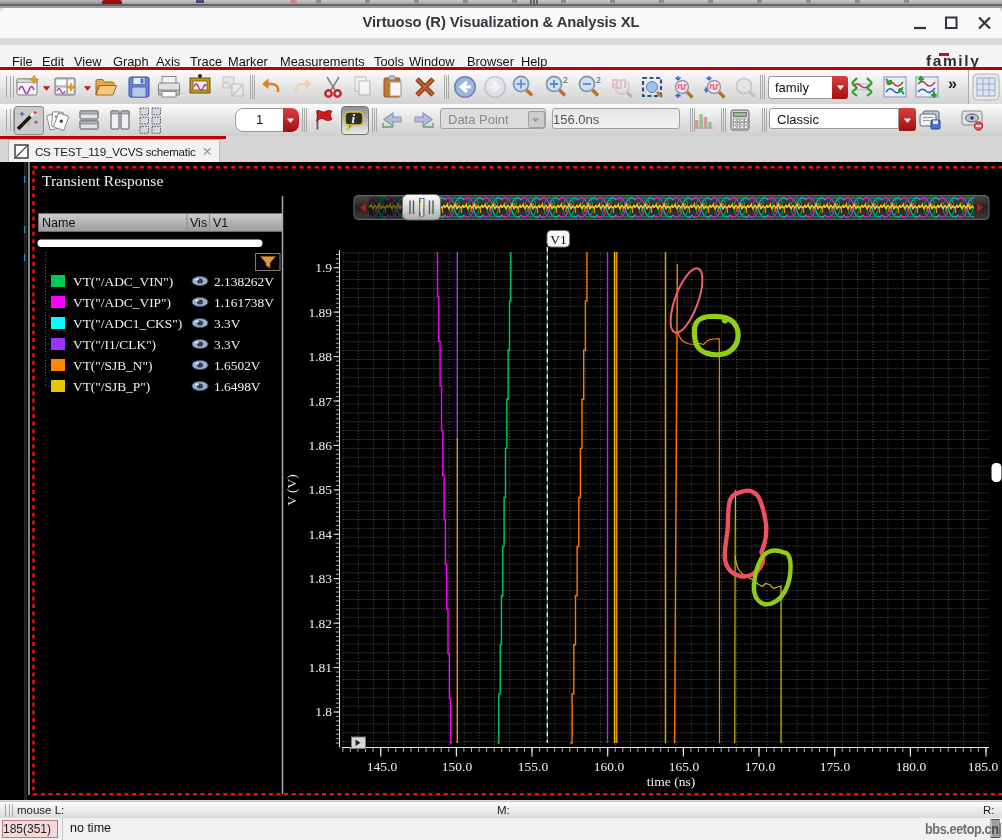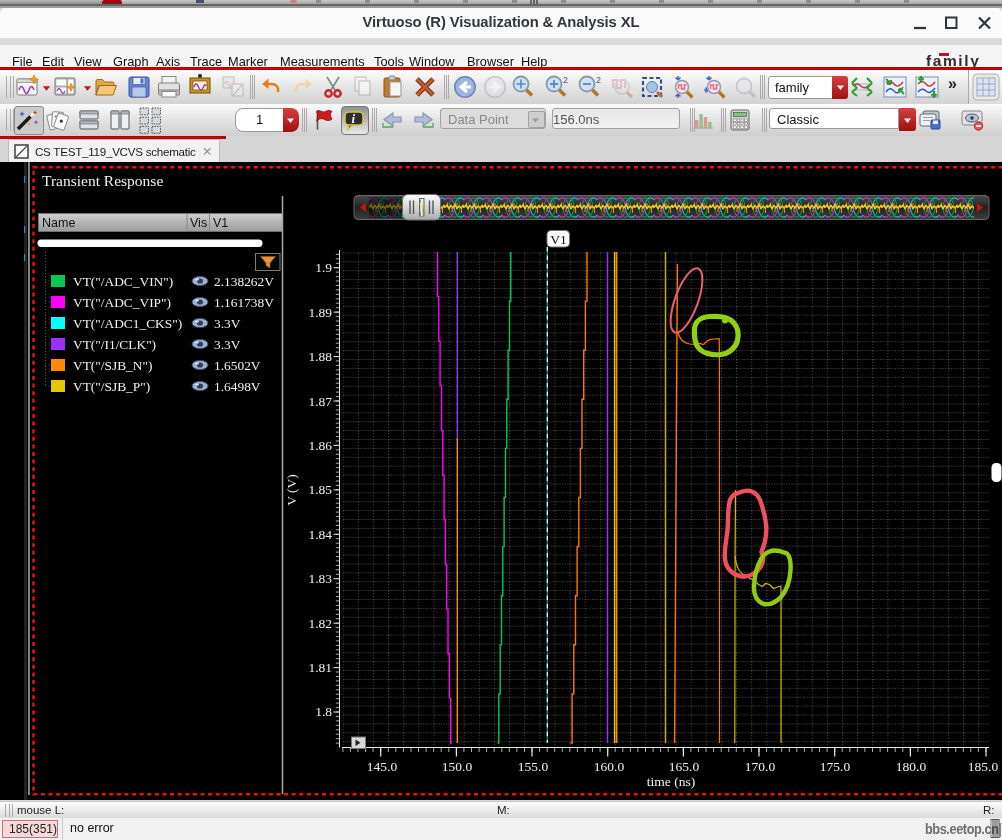--- a/index.html
+++ b/index.html
@@ -595,17 +595,17 @@
 </div>
 <div class="abs" id="statusA">
   <div class="grip" style="left:5px;top:2px;height:13px;">
       <i></i>
     </div>
   <span class="abs" style="left:17px;top:2px;">mouse L:</span>
   <span class="abs" style="left:497px;top:2px;">M:</span>
   <span class="abs" style="left:983px;top:2px;">R:</span>
 </div>
 <div class="abs" id="statusB">
-  <span class="abs" style="left:2px;top:2px;width:54px;height:16px;background:#f6d8d8;border:1px solid #bb7777;font-size:12px;line-height:16px;text-align:right;color:#222;">185(351)</span>
+  <span class="abs" style="left:2px;top:2px;width:54px;height:16px;background:#f6d8d8;border:1px solid #bb7777;font-size:12px;line-height:16px;text-align:left;color:#222;">185(351)</span>
   <span class="abs" style="left:62px;top:0px;width:1px;height:22px;background:#c9c9c9;"></span>
-  <span class="abs" style="left:70px;top:3px;">no error</span>
+  <span class="abs" style="left:70px;top:3px;">no time</span>
   <span class="abs" style="left:925px;top:2px;font-size:15.5px;font-weight:700;color:#6e6e6e;letter-spacing:-0.5px;transform:scaleX(.82);transform-origin:0 0;white-space:nowrap;">bbs.eetop.c<span style="background:#9c9c9c;color:#4a4a4a;box-shadow:0 0 0 1px #555;">n</span><span style="font-weight:400;color:#555;">|</span></span>
 </div>
 
 </body></html>

